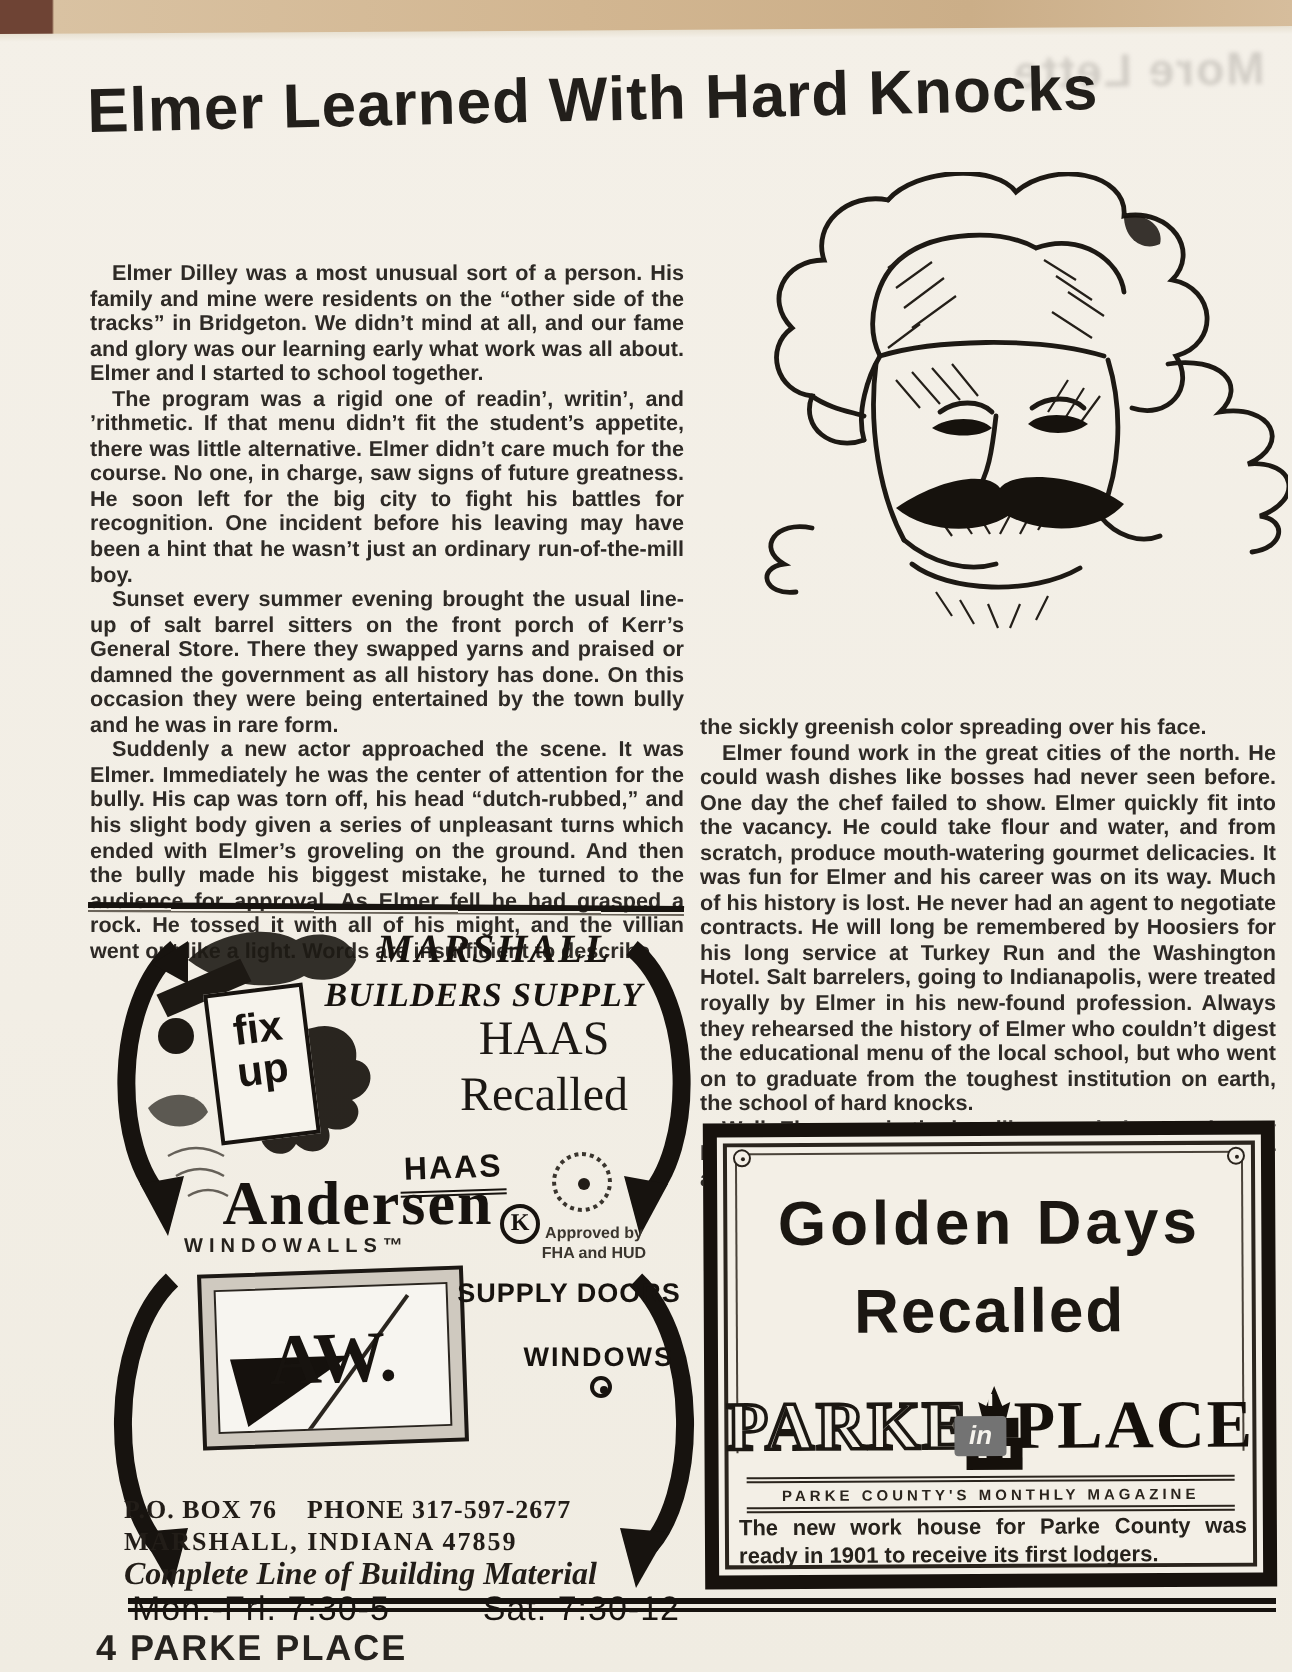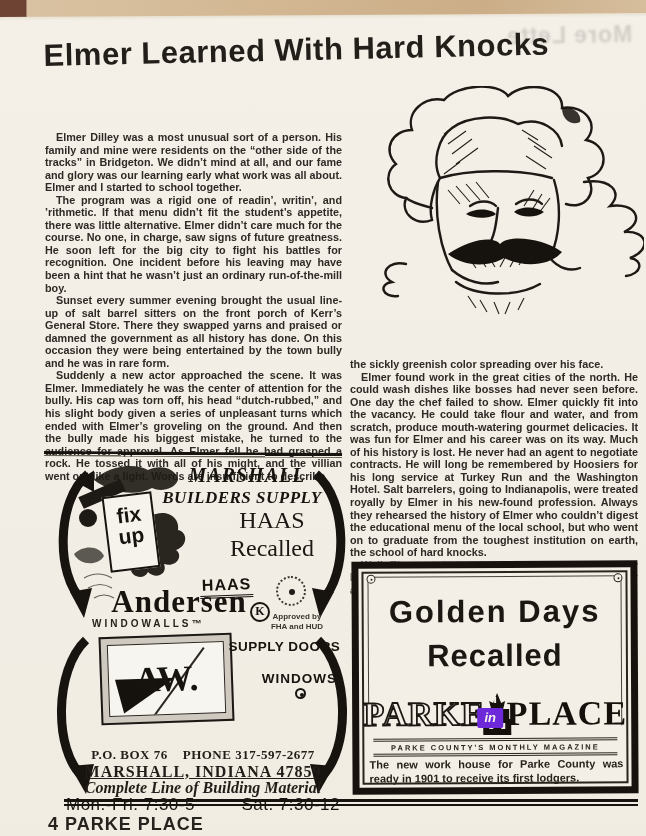--- a/index.html
+++ b/index.html
@@ -56,23 +56,23 @@
   #ma-gliding { left:165px; top:175px; width:115px; text-align:center; font-size:13.5px; font-weight:bold; letter-spacing:.5px; color:#17130f;}
   #ma-windows { left:170px; top:207px; width:105px; text-align:right; font-size:13.5px; font-weight:bold; letter-spacing:1px; color:#17130f;}
   #ma-dot-icon { left:233px; top:224px; width:11px; height:11px; border:2px solid #17130f; border-radius:50%; }
   #ma-dot-icon i { position:absolute; left:2.5px; top:2.5px; width:4px; height:4px; background:#17130f; border-radius:50%;}
   #ma-awbox { left:38px; top:171px; width:133px; height:88px; border:2px solid #1c1814; background:#cfc9bf; transform:rotate(-2deg); }
   #ma-awbox .inner { position:absolute; inset:6px; border:1px solid #2a251f; background:#f7f5f0; overflow:hidden;}
   #ma-aw { position:absolute; left:0; right:0; top:14px; text-align:center; font-size:36px; font-weight:bold; color:#17130f; }
   #ma-awtri { position:absolute; left:6px; bottom:2px; width:0; height:0;
     border-top:34px solid #15110d; border-left:8px solid transparent; border-right:52px solid transparent; }
   #ma-awline { position:absolute; left:58px; top:-8px; width:1.5px; height:120px; background:#2a251f; transform:rotate(38deg);}
-  .ma-addr { left:0; width:100%; text-align:center; color:#221d18; }
+  .ma-addr { left:0; width:100%; text-align:left; color:#221d18; }
   #ma-po { top:283px; font-size:13px; font-weight:bold; letter-spacing:.5px;}
-  #ma-city { top:299px; font-size:16px; font-weight:bold; letter-spacing:1px;text-decoration:underline;}
+  #ma-city { top:299px; font-size:13px; font-weight:bold; letter-spacing:1px;}
   #ma-tag { top:315px; font-size:16px; font-style:italic; font-weight:bold;}
   #ma-hours { top:331px; left:4px; width:274px; display:flex; justify-content:space-between; font-size:17px; color:#17130f; letter-spacing:.5px;}
   .swoosh { pointer-events:none; }
 
   
   #fixup { left:2px; top:-6px; }
   #fixup-can { position:absolute; left:42px; top:36px; width:50px; height:76px; background:#f6f3ec; border:2px solid #17130f;
     transform:rotate(-7deg); text-align:center; }
   #fixup-can .fx { font-size:21px; font-weight:bold; line-height:22px; color:#17130f; margin-top:8px;}
   #fixup-can .up { font-size:21px; font-weight:bold; line-height:20px; color:#17130f;}
@@ -83,21 +83,21 @@
   #ga-frame2 { position:absolute; inset:8px 9px auto 9px; height:150px; border:1px solid #4a433a; border-bottom:none;}
   .screw { position:absolute; top:6px; width:9px; height:9px; border:1.5px solid #2a241d; border-radius:50%; background:#f3efe6;}
   .screw i { position:absolute; left:3px; top:3px; width:2px; height:2px; background:#2a241d; border-radius:50%;}
   #screw-l { left:8px; } #screw-r { right:8px; }
   #ga-title1 { position:absolute; left:0; right:0; top:26px; text-align:center; font-size:31px; font-weight:bold; color:#1b1712; letter-spacing:2px;}
   #ga-title2 { position:absolute; left:0; right:0; top:70px; text-align:center; font-size:31px; font-weight:bold; color:#1b1712; letter-spacing:1px;}
   #ga-logo { position:absolute; left:0; right:0; top:124px; height:44px; display:flex; align-items:center; justify-content:center;}
   #ga-parke { font-family:"Liberation Serif", serif; font-size:34px; font-weight:bold; color:#f3efe6;
     -webkit-text-stroke:1.8px #1b1712; letter-spacing:1px;}
   #ga-tower { margin:0 -8px -2px -6px; position:relative; z-index:1;}
-  #ga-inbox { position:absolute; left:118px; top:16px; z-index:2; width:26px; height:20px; background:#6d28d9;
+  #ga-inbox { position:absolute; left:118px; top:16px; z-index:2; width:26px; height:20px; background:#737373;
     color:#f6f3ec; font-style:italic; font-weight:bold; font-size:13px; text-align:center; line-height:19px; border-radius:2px;}
   #ga-place { font-family:"Liberation Serif", serif; font-size:34px; font-weight:bold; color:#15100b; letter-spacing:1px;}
   #ga-tagline { position:absolute; left:14px; right:14px; top:170px; text-align:center; font-size:7.5px; font-weight:bold;
     letter-spacing:2px; color:#2a241d; border-top:3px double #2a241d; border-bottom:3px double #2a241d; padding:1.5px 0;}
   #ga-caption { position:absolute; left:10px; right:8px; top:190px; font-size:11px; line-height:13.5px;
     font-weight:bold; color:#26221c; text-align:justify;}
 </style>
 </head>
 <body>
 

